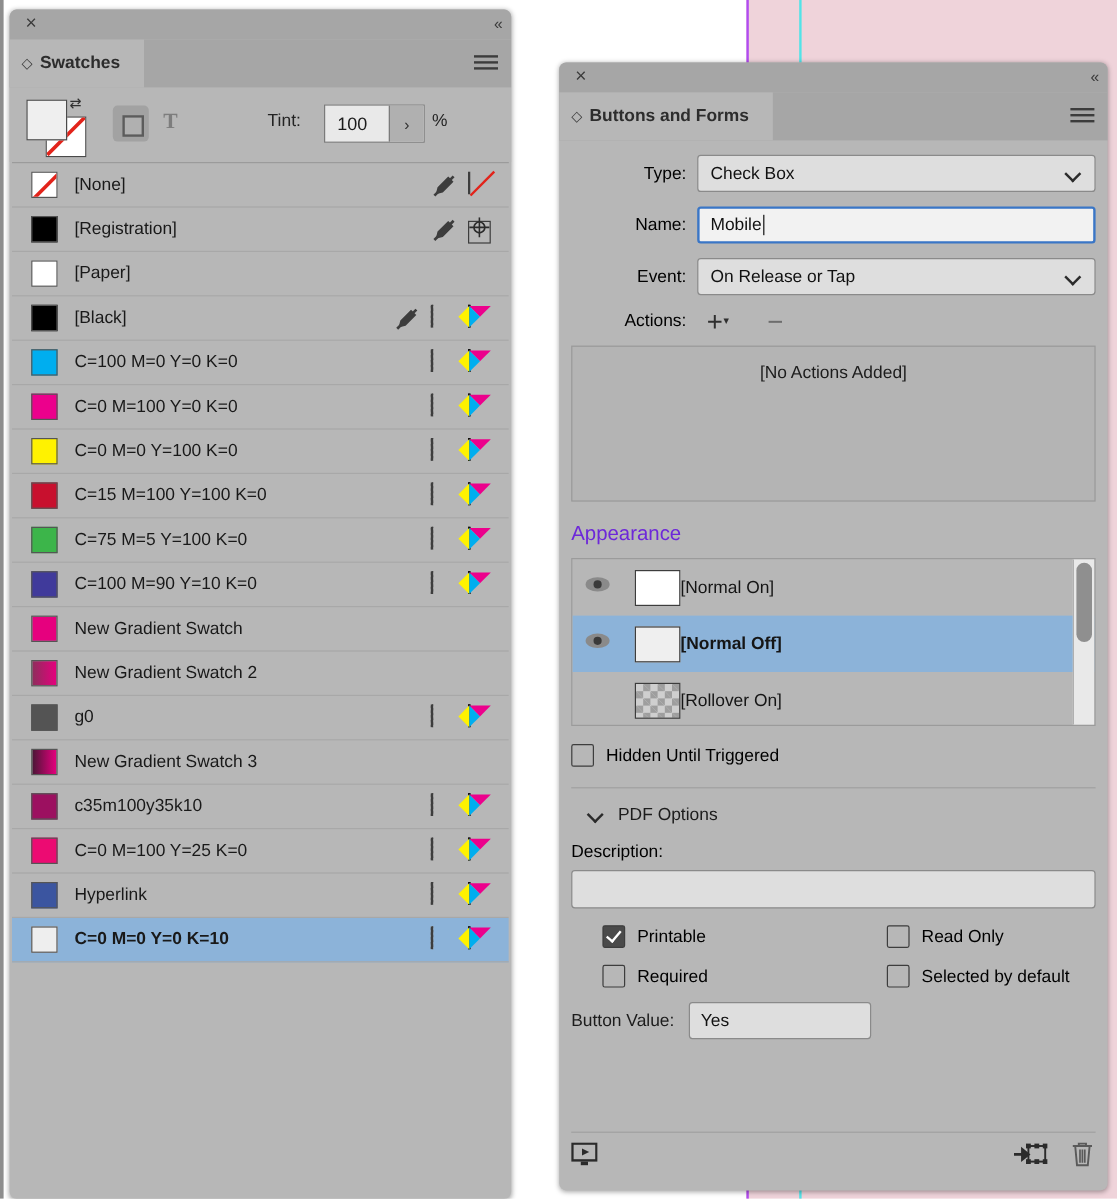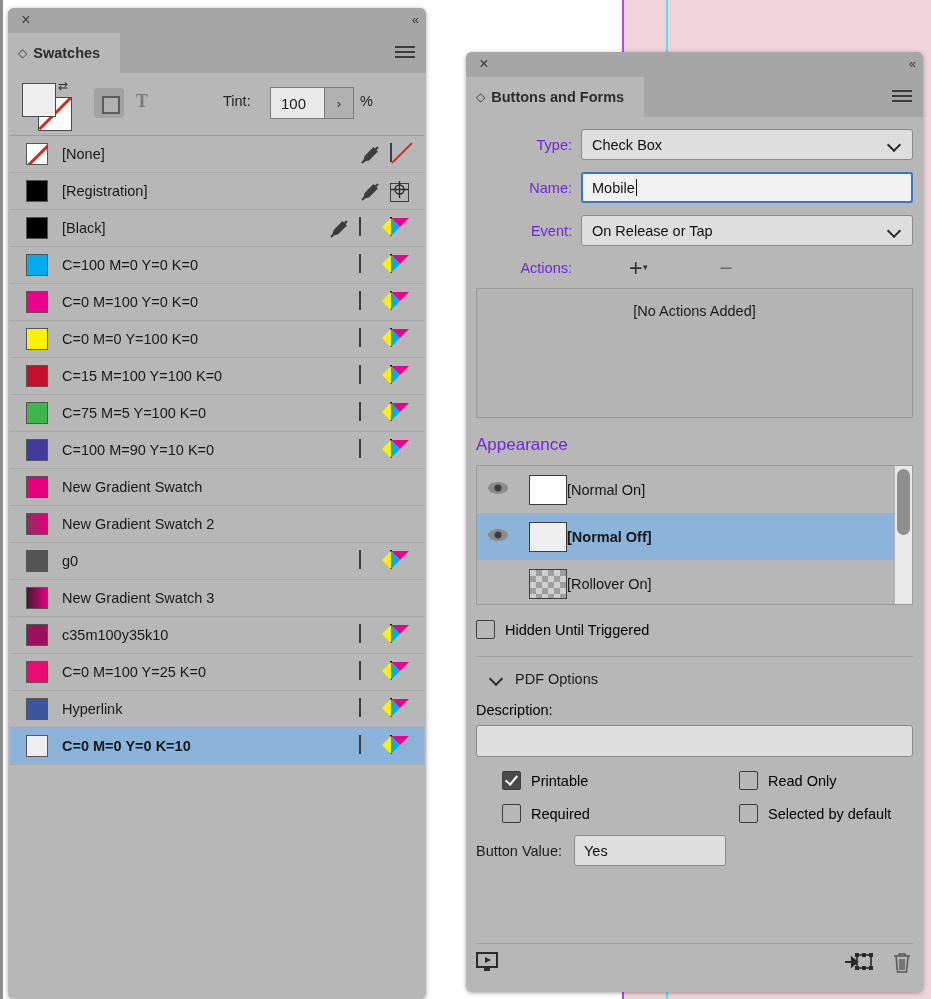--- a/index.html
+++ b/index.html
@@ -86,30 +86,30 @@
   .ico-cmyk{width:20px;height:20px;border:1.5px solid #111;box-sizing:border-box;position:relative;overflow:hidden;background:#000;}
   .ico-cmyk i{position:absolute;width:0;height:0;}
   .cmyk-top{left:0;top:0;border-left:9px solid transparent;border-right:9px solid transparent;border-top:9px solid #ec008c;}
   .cmyk-left{left:0;top:0;border-top:9px solid transparent;border-bottom:9px solid transparent;border-left:9px solid #00aeef;}
   .cmyk-right{right:0;top:0;border-top:9px solid transparent;border-bottom:9px solid transparent;border-right:9px solid #fff200;}
 
   
   #bf-panel{left:466px;top:52px;width:457px;height:940px;}
   #bf-body{position:absolute;left:0;top:65px;right:0;bottom:0;padding:0 10px;box-sizing:border-box;}
   .frm-row{display:flex;align-items:center;margin-top:12px;}
-  .frm-label{width:105px;text-align:right;font-size:14.5px;color:#6d28d9;padding-right:9px;box-sizing:border-box;}
+  .frm-label{width:105px;text-align:right;font-size:14.5px;color:#000000;padding-right:9px;box-sizing:border-box;}
   .select{flex:1;height:31px;background:#dedede;border:1px solid #8a8a8a;border-radius:3px;
         display:flex;align-items:center;padding:0 10px;font-size:14.5px;color:#111;position:relative;box-sizing:border-box;}
   .select .chev{position:absolute;right:11px;top:8px;width:13px;height:13px;}
   .select .chev:before{content:"";position:absolute;left:1px;top:2px;width:8px;height:8px;
         border-right:2px solid #2b2b2b;border-bottom:2px solid #2b2b2b;transform:rotate(45deg);}
   .textinput{flex:1;height:31px;background:#f2f2f2;border:2px solid #3a76c6;border-radius:3px;
         display:flex;align-items:center;padding:0 9px;font-size:14.5px;color:#111;box-sizing:border-box;}
   .caret{display:inline-block;width:1px;height:17px;background:#111;margin-left:1px;}
-  .actions-row{display:flex;align-items:center;margin-top:14px;gap:40px;}
+  .actions-row{display:flex;align-items:center;margin-top:14px;}
   .act-plus{font-size:23px;color:#2f2f2f;line-height:16px;margin-left:8px;position:relative;}
   .act-plus .tiny{position:absolute;right:-5px;bottom:1px;font-size:9px;}
   .act-minus{font-size:23px;color:#6d6d6d;line-height:16px;margin-left:37px;}
   .actions-box{margin-top:12px;height:130px;background:#b4b4b4;border:1px solid #999;
         display:flex;justify-content:center;padding-top:14px;box-sizing:border-box;
         font-size:14.5px;color:#1c1c1c;}
   .section-title{margin-top:17px;font-size:17px;color:#6d28d9;}
   .appearance-box{margin-top:10px;height:140px;background:#b7b7b7;border:1px solid #9b9b9b;
         position:relative;overflow:hidden;box-sizing:border-box;}
   .app-row{height:47px;display:flex;align-items:center;position:relative;}
@@ -224,20 +224,24 @@
                 </g>
                 <line x1="3" y1="19" x2="19" y2="3" stroke="#3d3d3d" stroke-width="2.2"></line>
               </svg></span>
             <span class="ico"><span class="ico-regbox"><svg width="17" height="17" viewBox="0 0 17 17">
                   <circle cx="8.5" cy="8.5" r="4.5" fill="none" stroke="#2b2b2b" stroke-width="1.4"></circle>
                   <path d="M8.5 0 v17 M0 8.5 h17" stroke="#2b2b2b" stroke-width="1.3"></path>
                 </svg></span></span>
           </span>
         </div>
         <div class="sw-row">
+          <span class="sw-chip" style="background: rgb(255, 255, 255);"></span>
+          <span class="sw-name">[Paper]</span>
+        </div>
+        <div class="sw-row">
           <span class="sw-chip" style="background: rgb(0, 0, 0);"></span>
           <span class="sw-name">[Black]</span>
           <span class="sw-icons">
             <span class="ico"><svg width="22" height="22" viewBox="0 0 22 22">
                 <g stroke="#3d3d3d" stroke-width="2" fill="#3d3d3d">
                   <path d="M14.5 4.5 l3 3 -8 8 -4 1 1 -4 z"></path>
                 </g>
                 <line x1="3" y1="19" x2="19" y2="3" stroke="#3d3d3d" stroke-width="2.2"></line>
               </svg></span>
             <span class="ico"><span class="ico-halftone"></span></span>

